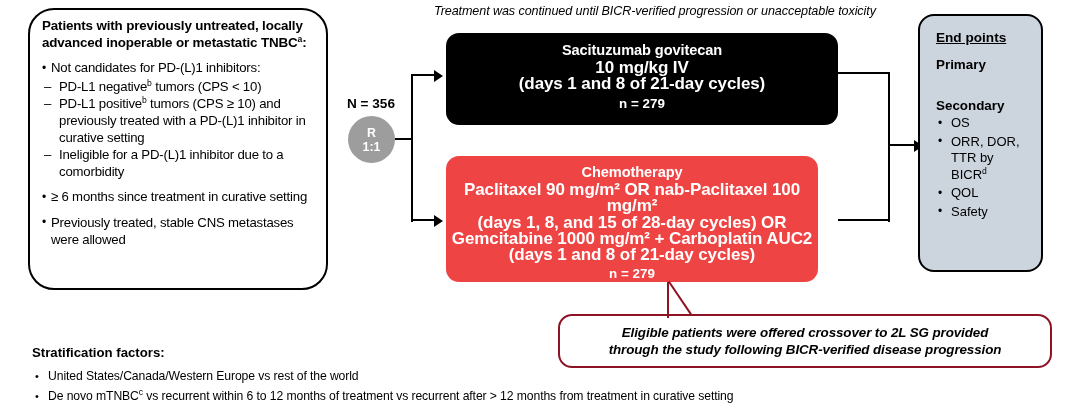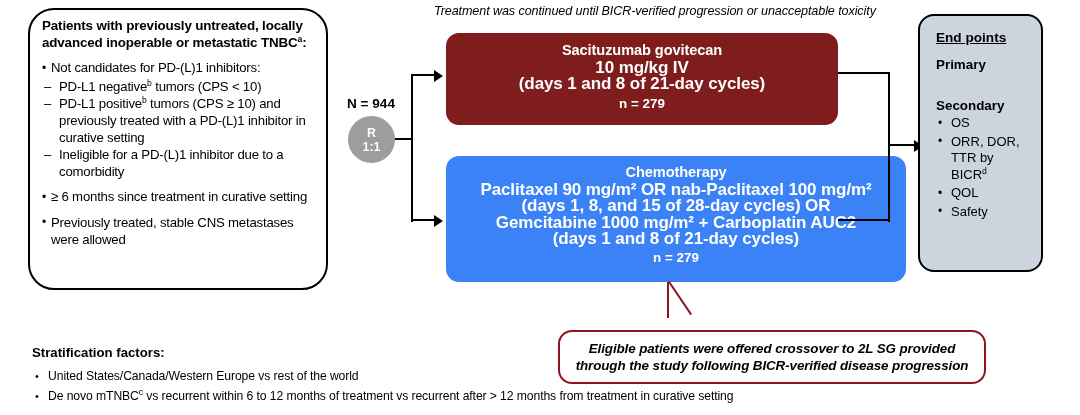--- a/index.html
+++ b/index.html
@@ -66,26 +66,26 @@
   .arrow-r{
     width:0;height:0;border-top:6px solid transparent;
     border-bottom:6px solid transparent;border-left:9px solid #000;
   }
   #rand-arrowhead-top{left:434px;top:69.5px;}
   #rand-arrowhead-bot{left:434px;top:214.5px;}
 
   
   #arm-sg-box{
     left:446px;top:33px;width:392px;height:92px;
-    background:#7f1d1d;border-radius:13px;color:#fff;
+    background:#000000;border-radius:13px;color:#fff;
     box-sizing:border-box;padding-top:8px;text-align:center;
   }
   #arm-chemo-box{
-    left:446px;top:156px;width:460px;height:126px;
-    background:#3b82f6;border-radius:13px;color:#fff;
+    left:446px;top:156px;width:372px;height:126px;
+    background:#ef4444;border-radius:13px;color:#fff;
     box-sizing:border-box;padding-top:7px;text-align:center;
   }
   .arm-title{font-weight:bold;font-size:14.6px;line-height:19px;letter-spacing:-0.1px;}
   .arm-line{font-weight:bold;font-size:17px;line-height:16.3px;letter-spacing:-0.1px;}
   .arm-n{font-weight:bold;font-size:13.4px;line-height:19px;margin-top:1px;}
 
   
   #merge-top-h{left:838px;top:72px;width:52px;height:2.4px;}
   #merge-bot-h{left:838px;top:219px;width:52px;height:2.4px;}
   #merge-vert{left:888px;top:72px;width:2.4px;height:150px;}
@@ -110,21 +110,21 @@
   .ep-item::before{content:"\2022";position:absolute;left:2px;top:-0.5px;font-size:12px;}
   .ep-sub{font-size:13px;line-height:16.5px;padding-left:15px;}
 
   
   #treatment-note{
     left:434px;top:4px;font-style:italic;font-size:12.6px;letter-spacing:-0.1px;
   }
 
   
   #crossover-box{
-    left:558px;top:330px;width:428px;height:54px;
+    left:558px;top:314px;width:494px;height:54px;
     border:2.4px solid #8e1425;border-radius:14px;
     box-sizing:border-box;
     display:flex;align-items:center;justify-content:center;
     text-align:center;
   }
   #crossover-text{
     font-style:italic;font-weight:bold;font-size:13.4px;line-height:17.5px;
     letter-spacing:-0.1px;color:#000;padding:0 8px;
   }
   .rl{background:#8e1425;position:absolute;}
@@ -156,21 +156,21 @@
     <div class="elig-list">
       <div class="lvl1"><span>Not candidates for PD-(L)1 inhibitors:</span></div>
       <div class="lvl2"><span>PD-L1 negative</span><sup>b</sup><span> tumors (CPS &lt; 10)</span></div>
       <div class="lvl2 nospace"><span>PD-L1 positive</span><sup>b</sup><span> tumors (CPS ≥ 10) and previously treated with a PD-(L)1 inhibitor in curative setting</span></div>
       <div class="lvl2 nospace"><span>Ineligible for a PD-(L)1 inhibitor due to a comorbidity</span></div>
       <div class="lvl1"><span>≥ 6 months since treatment in curative setting</span></div>
       <div class="lvl1"><span>Previously treated, stable CNS metastases were allowed</span></div>
     </div>
   </div>
 
-  <div class="abs" id="n-total">N = 944</div>
+  <div class="abs" id="n-total">N = 356</div>
   <div class="abs" id="randomization-circle">
     <div>R</div>
     <div>1:1</div>
   </div>
 
   <div class="abs ln" id="rand-stem"></div>
   <div class="abs ln" id="rand-vert"></div>
   <div class="abs ln" id="rand-arm-top"></div>
   <div class="abs ln" id="rand-arm-bot"></div>
   <div class="abs arrow-r" id="rand-arrowhead-top"></div>

